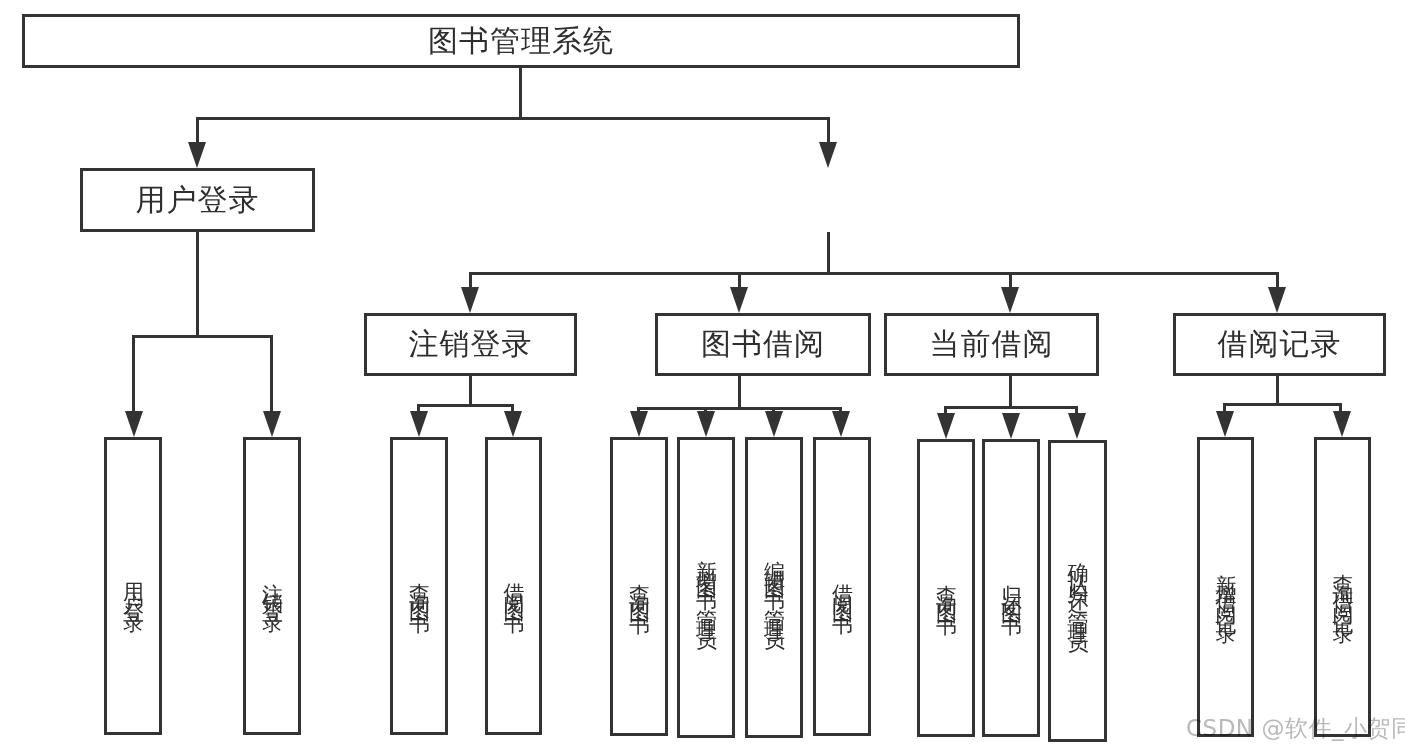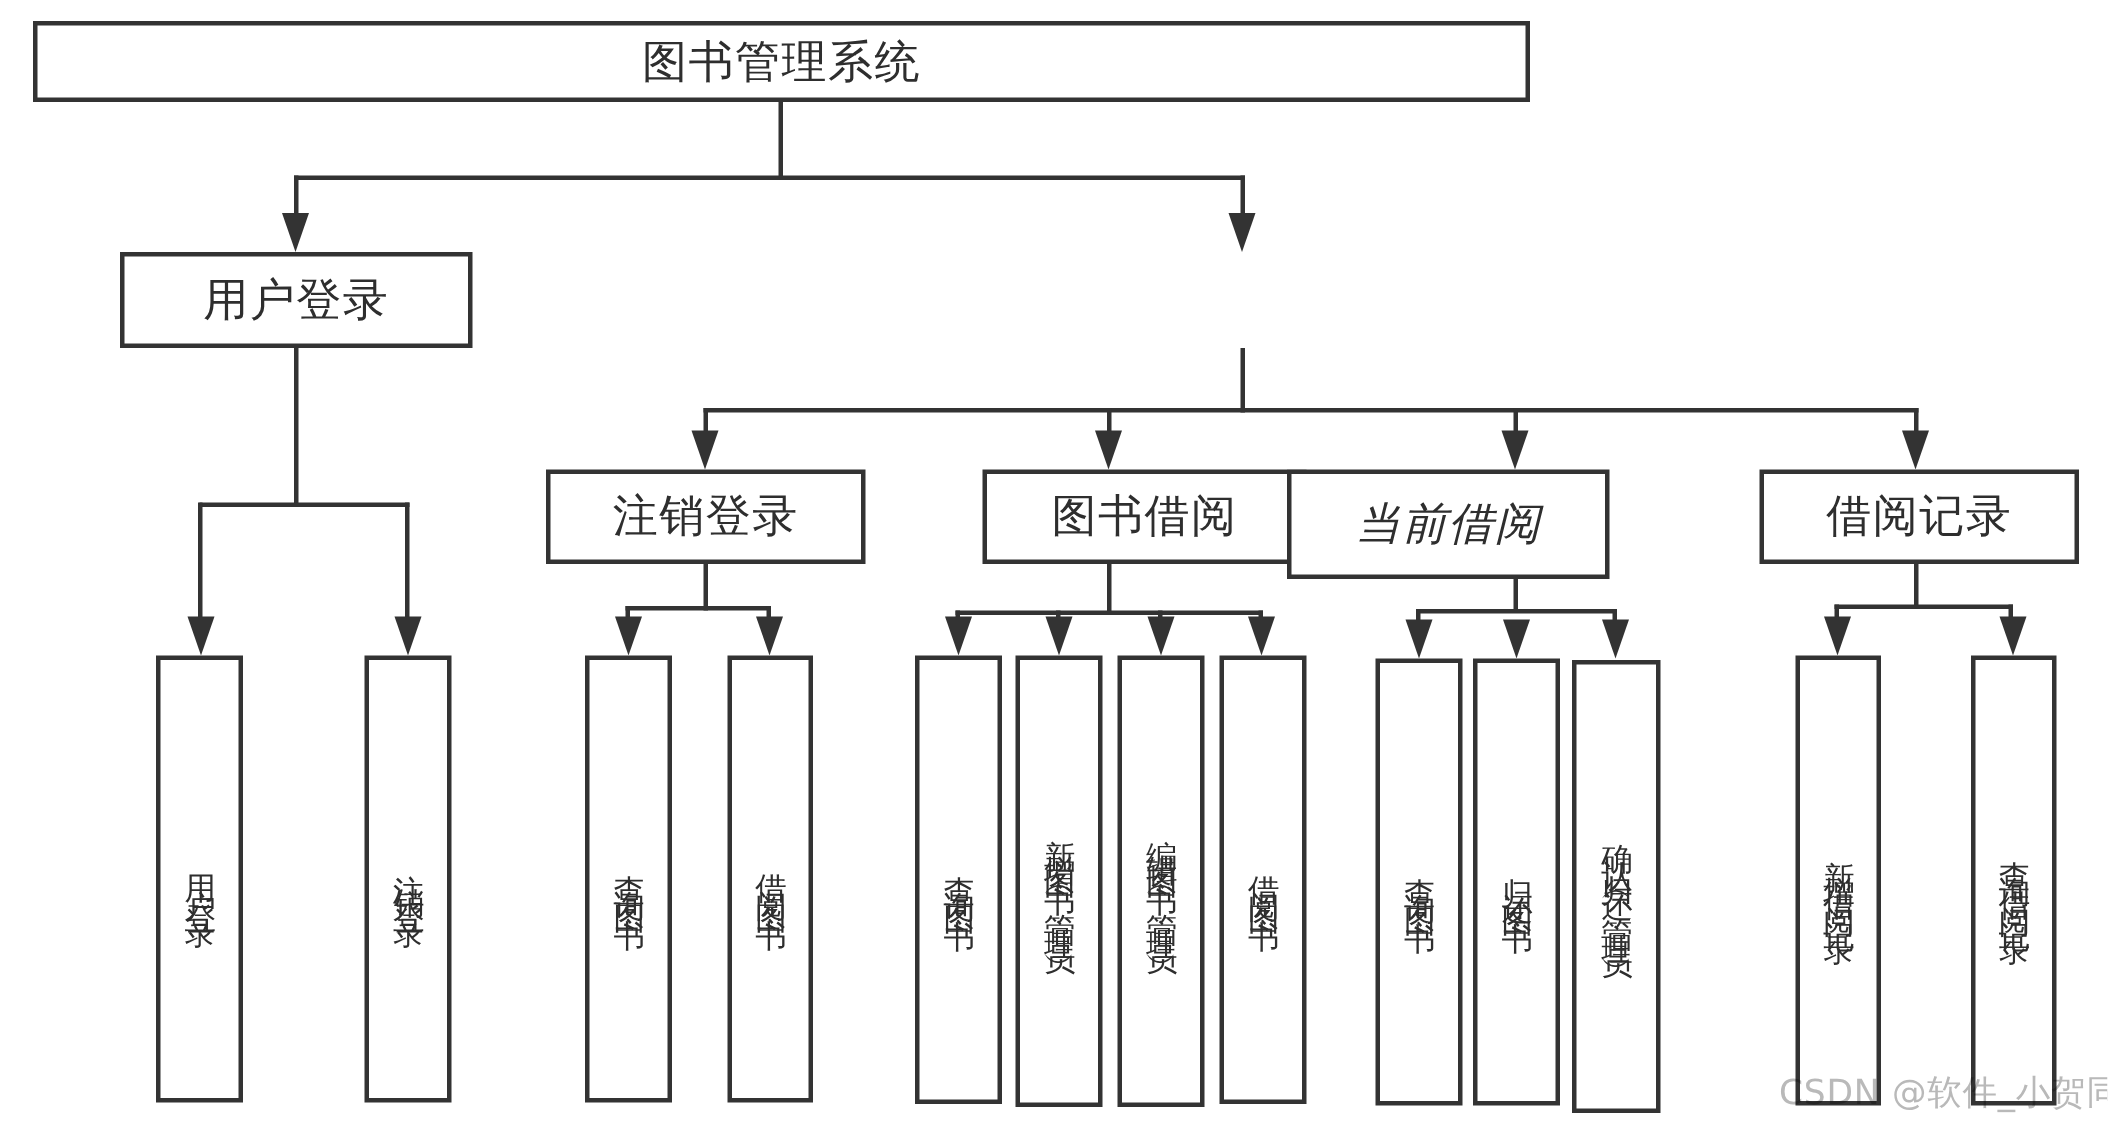--- a/index.html
+++ b/index.html
@@ -103,21 +103,21 @@
   <div class="box" style="left:80px;top:168px;width:235px;height:64px;">
     <span>用户登录</span>
   </div>
 
   <div class="box" style="left:364px;top:313px;width:213px;height:63px;">
     <span>注销登录</span>
   </div>
   <div class="box" style="left:632px;top:313px;width:216px;height:63px;margin-left:23px;">
     <span>图书借阅</span>
   </div>
-  <div class="box" style="left:858px;top:313px;width:215px;height:73px;font-style:italic;">
+  <div class="box" style="left:884px;top:313px;width:215px;height:63px;">
     <span>当前借阅</span>
   </div>
   <div class="box" style="left:1173px;top:313px;width:213px;height:63px;">
     <span>借阅记录</span>
   </div>
 
   <div class="leaf" style="left:104px;top:437px;width:58px;height:298px;">
     <span class="vtext">用户登录</span>
   </div>
   <div class="leaf" style="left:243px;top:437px;width:58px;height:298px;">

